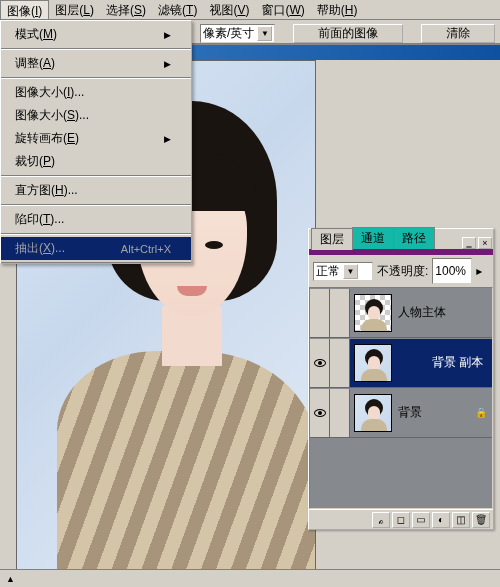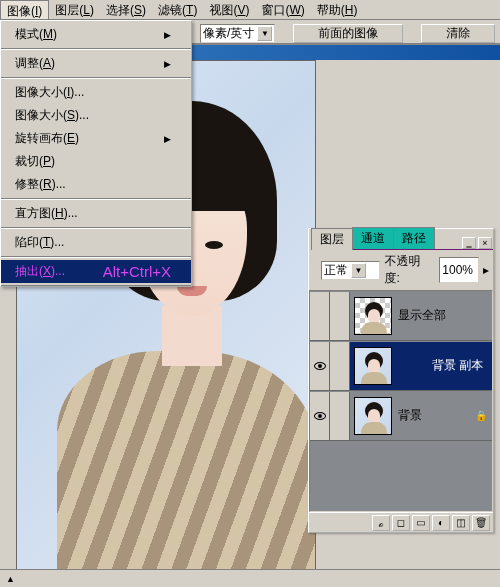--- a/index.html
+++ b/index.html
@@ -15,43 +15,43 @@
 .combo .arrow { background: #d4d0c8; border: 1px outset #fff; width: 15px; height: 15px; display: flex; align-items: center; justify-content: center; margin-left: 3px; font-size: 8px; }
 .btn { background: #d4d0c8; border: 1px outset #fff; padding: 1px 24px; height: 19px; display: inline-flex; align-items: center; }
 
 .ruler-h { position: absolute; top: 44px; left: 16px; right: 0; height: 16px; background: linear-gradient(to right, #3a7fc4, #1050a0); border-top: 1px solid #888; }
 
 .dropdown { position: absolute; top: 20px; left: 0; width: 192px; background: #d4d0c8; border: 1px outset #fff; box-shadow: 2px 2px 3px rgba(0,0,0,.3); z-index: 50; }
 .dropdown .grp { border-bottom: 1px solid #808080; border-top: 1px solid #fff; padding: 2px 0; }
 .dropdown .grp:first-child { border-top: none; }
 .dropdown .itm { padding: 3px 20px 3px 14px; display: flex; justify-content: space-between; align-items: center; }
 .dropdown .itm.disabled { color: #000000; }
-.dropdown .itm.hl { background: #0a246a; color: #d946ef; }
+.dropdown .itm.hl { background: #0a246a; color: #a3a3a3; }
 .dropdown .sub { font-size: 9px; }
-.dropdown .sc { color: inherit; font-size: 15px; }
+.dropdown .sc { color: inherit; font-size: 11px; }
 
 .canvas { position: absolute; top: 60px; left: 16px; width: 300px; height: 520px; background: linear-gradient(135deg,#d8e6f4 0%,#c8d8ec 40%,#e4ecf6 100%); border: 1px solid #666; overflow: hidden; }
 .portrait { position: absolute; top: 40px; left: 40px; width: 250px; height: 460px; }
 .hair { position: absolute; top: 0; left: 50px; width: 170px; height: 200px; background: #1a1410; border-radius: 85px 85px 60px 60px / 100px 100px 60px 60px; }
 .face { position: absolute; top: 70px; left: 80px; width: 110px; height: 145px; background: linear-gradient(#f6e4d8,#f2d8ca); border-radius: 55px 55px 58px 58px / 60px 60px 85px 85px; }
 .bang { position: absolute; top: 50px; left: 70px; width: 130px; height: 60px; background: #1a1410; border-radius: 60px 60px 0 0 / 50px 50px 0 0; }
 .eye { position: absolute; width: 18px; height: 8px; background: #1a1410; border-radius: 50%; }
 .eye.l { top: 140px; left: 102px; }
 .eye.r { top: 140px; left: 148px; }
 .mouth { position: absolute; top: 185px; left: 120px; width: 30px; height: 10px; background: #d88880; border-radius: 0 0 15px 15px; }
 .sweater { position: absolute; top: 250px; left: 0; width: 260px; height: 260px; background: repeating-linear-gradient(110deg,#d4c4a8 0 14px,#a8947a 14px 28px); border-radius: 100px 120px 0 0 / 80px 100px 0 0; }
 .neck { position: absolute; top: 205px; left: 105px; width: 60px; height: 60px; background: #f2dace; }
 
 .layers { position: absolute; top: 228px; left: 308px; width: 186px; background: #d4d0c8; border: 1px outset #fff; box-shadow: 1px 1px 2px rgba(0,0,0,.3); z-index: 40; }
 .layers .tabrow { display: flex; background: #d4d0c8; height: 20px; align-items: flex-end; padding-left: 2px; }
 .layers .tab { padding: 2px 8px; border: 1px solid #808080; border-bottom: none; background: #14b8a6; margin-right: -1px; }
 .layers .tab.active { background: #d4d0c8; position: relative; top: 1px; }
 .layers .spacer { flex: 1; }
 .layers .winbtn { width: 14px; height: 12px; border: 1px outset #fff; margin: 0 1px; display: flex; align-items: center; justify-content: center; font-size: 9px; background: #d4d0c8; }
-.layers .optrow { display: flex; align-items: center; padding: 3px 4px; gap: 4px; border-top: 1px solid #701a75; margin-left: 8px; }
+.layers .optrow { display: flex; align-items: center; padding: 3px 4px; gap: 4px; border-top: 6px solid #701a75; }
 .layers .optrow2 { display: flex; align-items: center; padding: 2px 4px; gap: 3px; border-bottom: 1px solid #808080; }
 .numbox { background: #fff; border: 1px inset #d4d0c8; width: 40px; height: 17px; padding: 12px 2px; font-size: 11px; display: inline-flex; align-items: center; }
 .smallsq { width: 12px; height: 12px; border: 1px solid #808080; background: #d4d0c8; }
 
 .layerlist { background: #868a8e; border: 1px inset #d4d0c8; }
 .layer-row { display: flex; align-items: center; height: 50px; border-bottom: 1px solid #666; }
 .layer-row .vis { width: 20px; height: 48px; display: flex; align-items: center; justify-content: center; border-right: 1px solid #666; background: #d4d0c8; }
 .layer-row .link { width: 20px; height: 48px; border-right: 1px solid #666; background: #d4d0c8; }
 .layer-row .body { flex: 1; height: 48px; display: flex; align-items: center; padding: 0 4px; gap: 6px; }
 .layer-row .body.sel { background: #0a246a; color: #fff; gap: 40px; }
@@ -133,23 +133,20 @@
     <div class="itm">
         <span><span>图像大小</span>(<span class="mnemonic">S</span>)...</span>
       </div>
     <div class="itm">
         <span><span>旋转画布</span>(<span class="mnemonic">E</span>)</span>
         <span class="sub">▶</span>
       </div>
     <div class="itm disabled">
         <span><span>裁切</span>(<span class="mnemonic">P</span>)</span>
       </div>
-    <div class="itm">
-        <span><span>修整</span>(<span class="mnemonic">R</span>)...</span>
-      </div>
   </div>
   <div class="grp">
     <div class="itm">
         <span><span>直方图</span>(<span class="mnemonic">H</span>)...</span>
       </div>
   </div>
   <div class="grp">
     <div class="itm disabled">
         <span><span>陷印</span>(<span class="mnemonic">T</span>)...</span>
       </div>
@@ -186,21 +183,21 @@
   <div class="layerlist">
     <div class="layer-row">
       <div class="vis"></div>
       <div class="link"></div>
       <div class="body unsel">
         <div class="thumb checker">
             <div class="thair"></div>
             <div class="tface"></div>
             <div class="tbody"></div>
           </div>
-        <span>显示全部</span>
+        <span>人物主体</span>
       </div>
     </div>
     <div class="layer-row">
       <div class="vis">
           <div class="eye-icon"></div>
         </div>
       <div class="link"></div>
       <div class="body sel">
         <div class="thumb bg">
             <div class="thair"></div>

